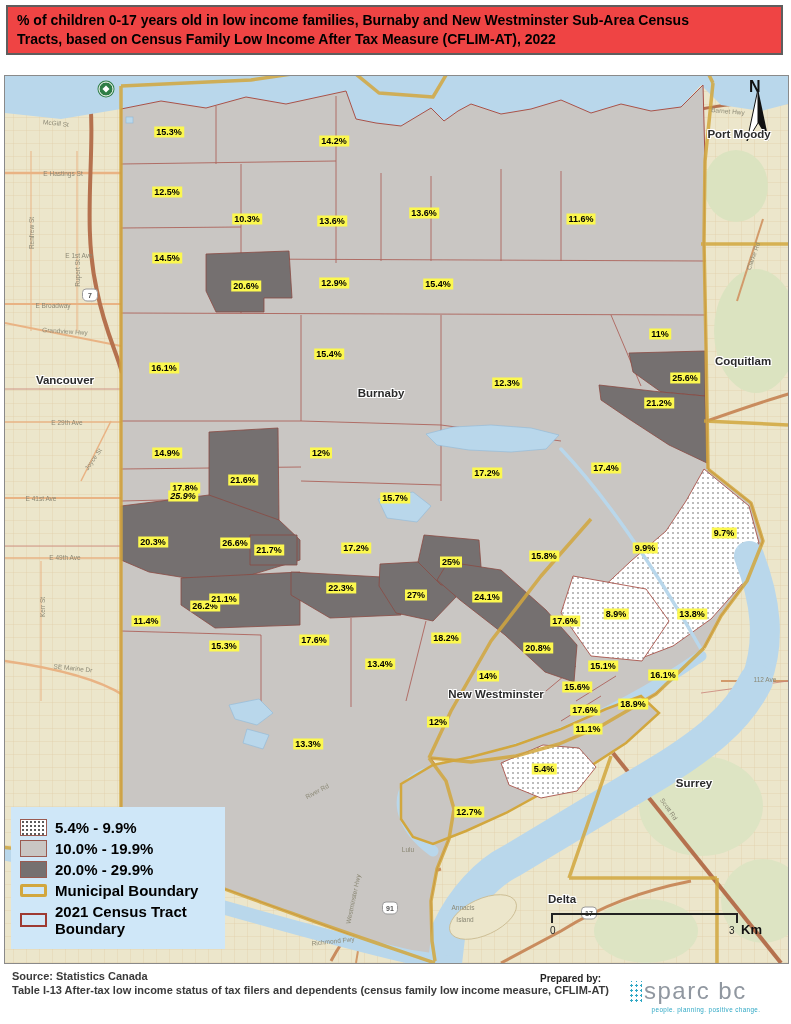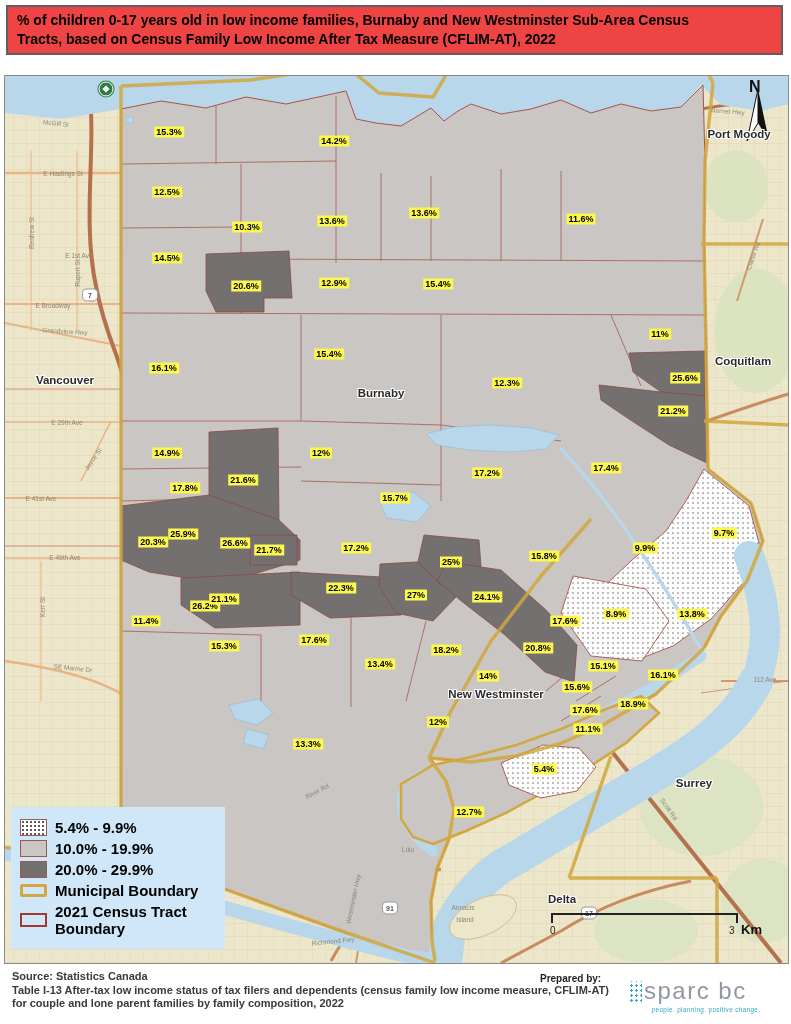--- a/index.html
+++ b/index.html
@@ -230,61 +230,61 @@
       <div class="place-label" style="left: 376px; top: 317px;">Burnaby</div>
       <div class="place-label" style="left: 491px; top: 618px;">New Westminster</div>
       <div class="place-label" style="left: 689px; top: 707px;">Surrey</div>
       <div class="place-label" style="left: 557px; top: 823px;">Delta</div>
     </div>
   <div style="position:absolute;inset:0">
       <div class="tract-label" style="left: 164px; top: 56px;">15.3%</div>
       <div class="tract-label" style="left: 329px; top: 65px;">14.2%</div>
       <div class="tract-label" style="left: 576px; top: 143px;">11.6%</div>
       <div class="tract-label" style="left: 162px; top: 116px;">12.5%</div>
-      <div class="tract-label" style="left: 242px; top: 151px;">10.3%</div>
+      <div class="tract-label" style="left: 242px; top: 143px;">10.3%</div>
       <div class="tract-label" style="left: 327px; top: 145px;">13.6%</div>
       <div class="tract-label" style="left: 419px; top: 137px;">13.6%</div>
       <div class="tract-label" style="left: 162px; top: 182px;">14.5%</div>
       <div class="tract-label" style="left: 241px; top: 210px;">20.6%</div>
       <div class="tract-label" style="left: 329px; top: 207px;">12.9%</div>
       <div class="tract-label" style="left: 433px; top: 208px;">15.4%</div>
       <div class="tract-label" style="left: 655px; top: 258px;">11%</div>
       <div class="tract-label" style="left: 159px; top: 292px;">16.1%</div>
       <div class="tract-label" style="left: 324px; top: 278px;">15.4%</div>
       <div class="tract-label" style="left: 502px; top: 307px;">12.3%</div>
       <div class="tract-label" style="left: 680px; top: 302px;">25.6%</div>
-      <div class="tract-label" style="left: 654px; top: 335px; margin-left: 14px;">21.2%</div>
+      <div class="tract-label" style="left: 654px; top: 327px;">21.2%</div>
       <div class="tract-label" style="left: 162px; top: 377px;">14.9%</div>
       <div class="tract-label" style="left: 238px; top: 404px;">21.6%</div>
       <div class="tract-label" style="left: 316px; top: 377px;">12%</div>
       <div class="tract-label" style="left: 482px; top: 397px;">17.2%</div>
       <div class="tract-label" style="left: 601px; top: 392px;">17.4%</div>
       <div class="tract-label" style="left: 180px; top: 412px;">17.8%</div>
       <div class="tract-label" style="left: 390px; top: 422px;">15.7%</div>
-      <div class="tract-label" style="left: 178px; top: 458px;">25.9%</div>
+      <div class="tract-label" style="left: 178px; top: 420px; font-style: italic;">25.9%</div>
       <div class="tract-label" style="left: 148px; top: 466px; text-align: right;">20.3%</div>
       <div class="tract-label" style="left: 230px; top: 467px;">26.6%</div>
       <div class="tract-label" style="left: 264px; top: 474px;">21.7%</div>
       <div class="tract-label" style="left: 200px; top: 488px; margin-top: 42px;">26.2%</div>
       <div class="tract-label" style="left: 351px; top: 472px;">17.2%</div>
       <div class="tract-label" style="left: 446px; top: 486px;">25%</div>
       <div class="tract-label" style="left: 539px; top: 480px;">15.8%</div>
       <div class="tract-label" style="left: 640px; top: 472px;">9.9%</div>
       <div class="tract-label" style="left: 719px; top: 457px;">9.7%</div>
       <div class="tract-label" style="left: 336px; top: 512px;">22.3%</div>
       <div class="tract-label" style="left: 411px; top: 519px;">27%</div>
       <div class="tract-label" style="left: 482px; top: 521px;">24.1%</div>
       <div class="tract-label" style="left: 611px; top: 538px;">8.9%</div>
       <div class="tract-label" style="left: 687px; top: 538px;">13.8%</div>
       <div class="tract-label" style="left: 219px; top: 523px;">21.1%</div>
       <div class="tract-label" style="left: 141px; top: 545px;">11.4%</div>
       <div class="tract-label" style="left: 560px; top: 545px;">17.6%</div>
       <div class="tract-label" style="left: 219px; top: 570px;">15.3%</div>
       <div class="tract-label" style="left: 309px; top: 564px;">17.6%</div>
-      <div class="tract-label" style="left: 441px; top: 562px; margin-top: 12px;">18.2%</div>
+      <div class="tract-label" style="left: 441px; top: 562px;">18.2%</div>
       <div class="tract-label" style="left: 375px; top: 588px;">13.4%</div>
       <div class="tract-label" style="left: 533px; top: 572px;">20.8%</div>
       <div class="tract-label" style="left: 598px; top: 590px;">15.1%</div>
       <div class="tract-label" style="left: 658px; top: 599px;">16.1%</div>
       <div class="tract-label" style="left: 483px; top: 600px;">14%</div>
       <div class="tract-label" style="left: 572px; top: 611px;">15.6%</div>
       <div class="tract-label" style="left: 580px; top: 634px;">17.6%</div>
       <div class="tract-label" style="left: 628px; top: 628px;">18.9%</div>
       <div class="tract-label" style="left: 433px; top: 646px;">12%</div>
       <div class="tract-label" style="left: 583px; top: 653px;">11.1%</div>
@@ -321,21 +321,20 @@
     <div class="legend-row">
       <span class="sw sw-tract"></span>
       <span class="legend-label">2021 Census Tract Boundary</span>
     </div>
   </div>
 </div>
 
 <div class="footer-source">
   <div>Source: Statistics Canada</div>
   <div>Table I-13 After-tax low income status of tax filers and dependents (census family low income measure, CFLIM-AT)</div>
-  <div>for couple and lone parent families by family composition, 2022</div>
 </div>
 
 <div class="prepared">Prepared by:</div>
 
 <div class="logo">
   <div class="logo-row">
     <span class="logo-dots"></span>
     <span class="logo-name">sparc bc</span>
   </div>
   <div class="logo-tagline">people. planning. positive change.</div>

